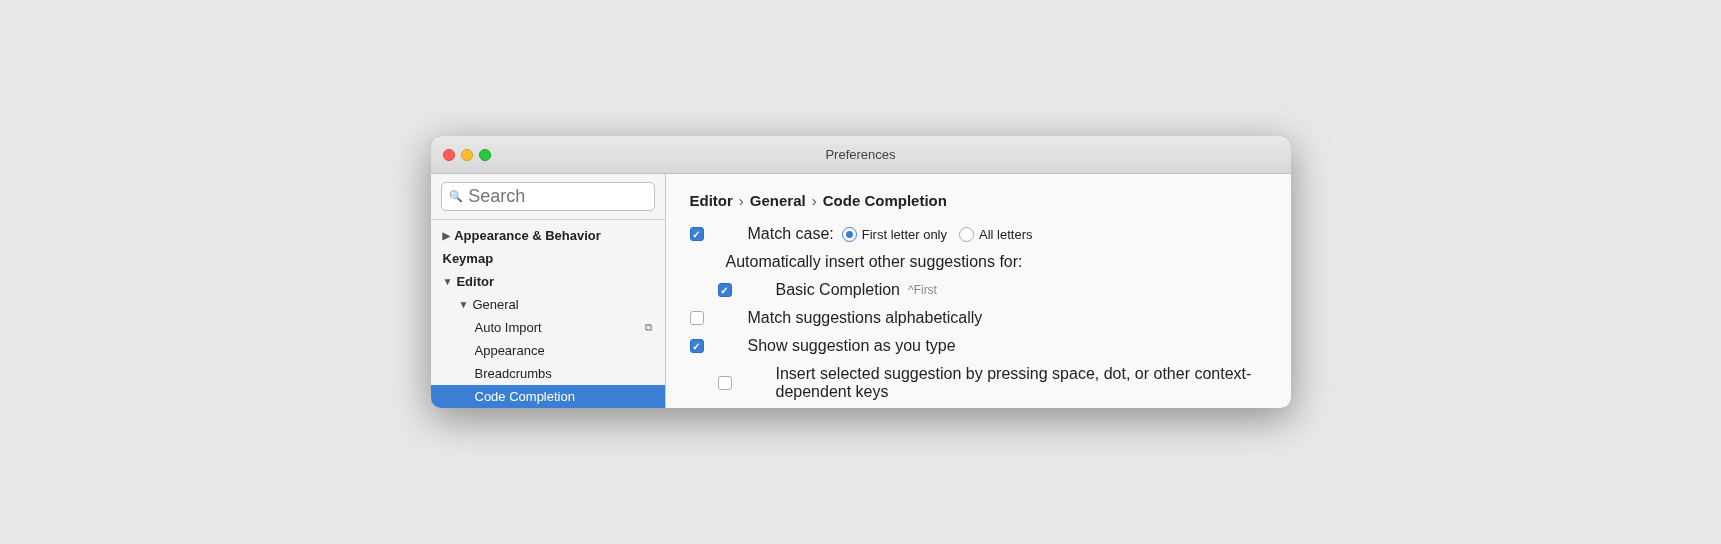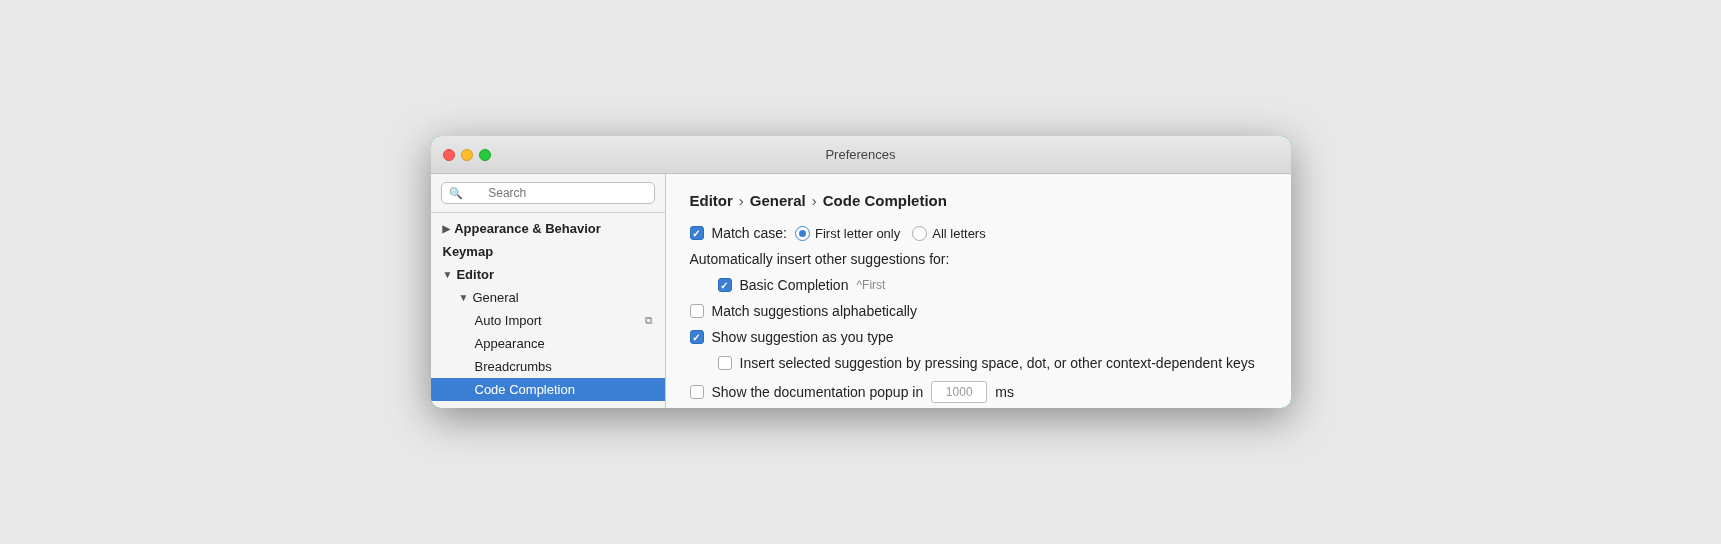--- a/index.html
+++ b/index.html
@@ -96,24 +96,23 @@
 
     .search-icon {
       color: #888;
       font-size: 11px;
     }
 
     .search-input {
       border: none;
       outline: none;
       background: transparent;
-      font-size: 12px;
+      font-size: 18px;
       width: 100%;
       color: #333;
-      margin-left: 20px;
     }
 
     .nav-list {
       flex: 1;
       overflow-y: auto;
       padding: 4px 0;
     }
 
     .nav-item {
       display: flex;
@@ -270,22 +269,23 @@
       border: 1px solid #c0c0c0;
       border-radius: 3px;
       padding: 0 6px;
       font-size: 12px;
       color: #999;
       text-align: center;
       background: white;
     }
 
     .label-text {
-      font-size: 14px;
+      font-size: 16px;
       color: #222;
+      margin-left: 36px;
     }
   </style>
 </head>
 <body>
 
 <div class="window">
 
   <div class="titlebar">
     <div class="traffic-lights">
       <div class="traffic-light close"></div>

